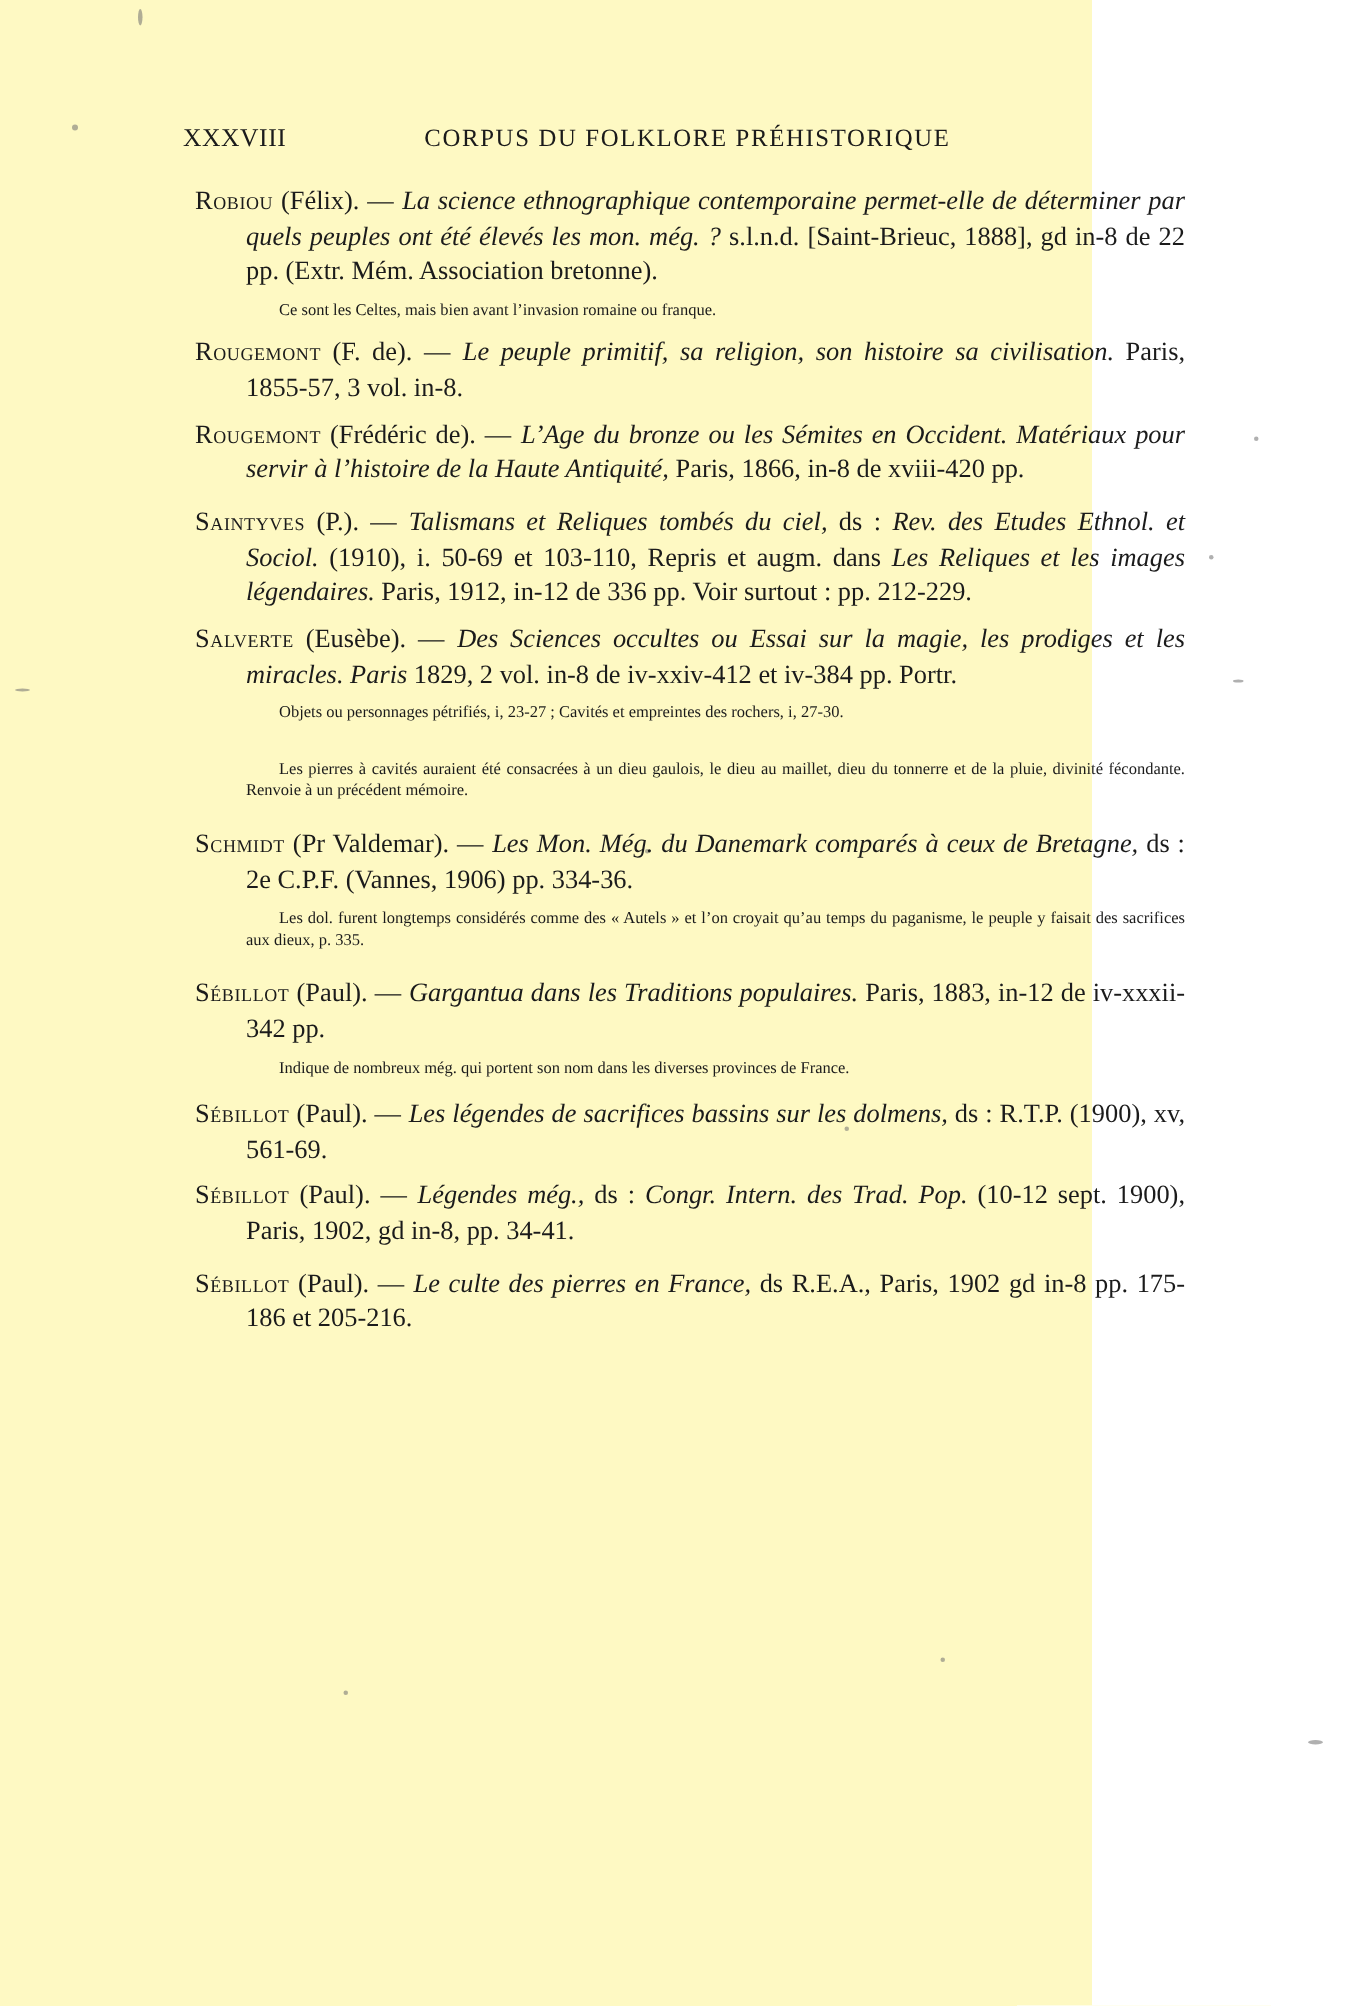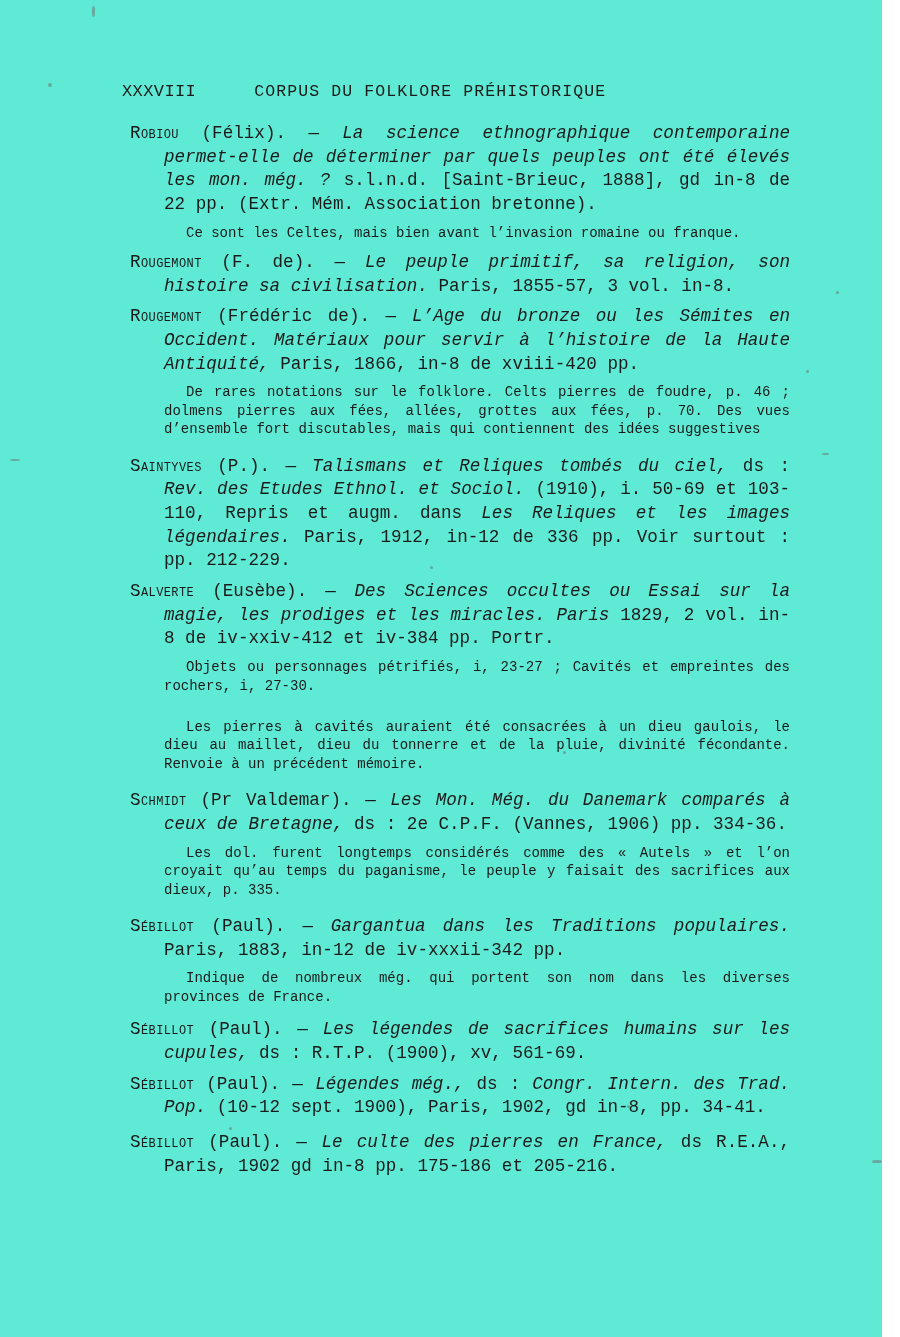--- a/index.html
+++ b/index.html
@@ -11,24 +11,23 @@
     width: 900px;
     height: 1337px;
     position: relative;
     font-family: "Liberation Serif", serif;
     color: #1b1b1b;
     overflow: hidden;
   }
   .page {
     position: absolute;
     left: 0; top: 0;
-    width: 882px;
+    width: 728px;
     height: 1337px;
-    background: #5eead4;
-    font-family: Liberation Mono, monospace;
+    background: #fef9c3;
   }
   
   .speck {
     position: absolute;
     background: #6f6f6f;
     border-radius: 50%;
     opacity: .55;
   }
   .running-head {
     position: absolute;
@@ -37,21 +36,21 @@
     width: 660px;
     display: flex;
     align-items: baseline;
   }
   .folio {
     font-size: 17px;
     letter-spacing: .5px;
     font-variant: small-caps;
   }
   .head-title {
-    margin-left: 58px;
+    margin-left: 92px;
     font-size: 16.5px;
     letter-spacing: 1.1px;
   }
   .body {
     position: absolute;
     left: 130px;
     top: 122px;
     width: 660px;
   }
   .entry {
@@ -66,21 +65,21 @@
     margin-left: -34px;
   }
   .sc {
     font-variant: small-caps;
     letter-spacing: .4px;
   }
   .it {
     font-style: italic;
   }
   .note {
-    font-size: 14px;
+    font-size: 11px;
     line-height: 1.32;
     text-align: justify;
     margin: 7px 0 9px 0;
     padding-left: 34px;
     text-indent: 22px;
   }
   .note.tight {
     margin-top: 5px;
   }
   .gap-md { height: 7px; }
@@ -127,21 +126,20 @@
       <span class="it">Le peuple primitif, sa religion, son histoire sa civilisation.</span><span> Paris, 1855-57, 3 vol. in-8.</span>
     </div>
     <div class="gap-sm"></div>
 
     <div class="entry">
       <span class="first-line-pull"></span><span class="sc">Rougemont</span>
       <span>(Frédéric de).</span>
       <span class="dash">—</span>
       <span class="it">L’Age du bronze ou les Sémites en Occident. Matériaux pour servir à l’histoire de la Haute Antiquité,</span><span> Paris, 1866, in-8 de xviii-420 pp.</span>
     </div>
-    <div class="note">De rares notations sur le folklore. Celts pierres de foudre, p. 46 ; dolmens pierres aux fées, allées, grottes aux fées, p. 70. Des vues d’ensemble fort discutables, mais qui contiennent des idées suggestives</div>
 
     <div class="gap-md"></div>
 
     <div class="entry">
       <span class="first-line-pull"></span><span class="sc">Saintyves</span>
       <span>(P.).</span>
       <span class="dash">—</span>
       <span class="it">Talismans et Reliques tombés du ciel,</span><span> ds : </span><span class="it">Rev. des Etudes Ethnol. et Sociol.</span><span> (1910), i. 50-69 et 103-110, Repris et augm. dans </span><span class="it">Les Reliques et les images légendaires.</span><span> Paris, 1912, in-12 de 336 pp. Voir surtout : pp. 212-229.</span>
     </div>
     <div class="gap-sm"></div>
@@ -177,21 +175,21 @@
       <span class="it">Gargantua dans les Traditions populaires.</span><span> Paris, 1883, in-12 de iv-xxxii-342 pp.</span>
     </div>
     <div class="note">Indique de nombreux még. qui portent son nom dans les diverses provinces de France.</div>
 
     <div class="gap-sm"></div>
 
     <div class="entry">
       <span class="first-line-pull"></span><span class="sc">Sébillot</span>
       <span>(Paul).</span>
       <span class="dash">—</span>
-      <span class="it">Les légendes de sacrifices humains sur les cupules,</span><span> ds : R.T.P. (1900), xv, 561-69.</span>
+      <span class="it">Les légendes de sacrifices bassins sur les dolmens,</span><span> ds : R.T.P. (1900), xv, 561-69.</span>
     </div>
     <div class="gap-sm"></div>
 
     <div class="entry">
       <span class="first-line-pull"></span><span class="sc">Sébillot</span>
       <span>(Paul).</span>
       <span class="dash">—</span>
       <span class="it">Légendes még.,</span><span> ds : </span><span class="it">Congr. Intern. des Trad. Pop.</span><span> (10-12 sept. 1900), Paris, 1902, gd in-8, pp. 34-41.</span>
     </div>
 

